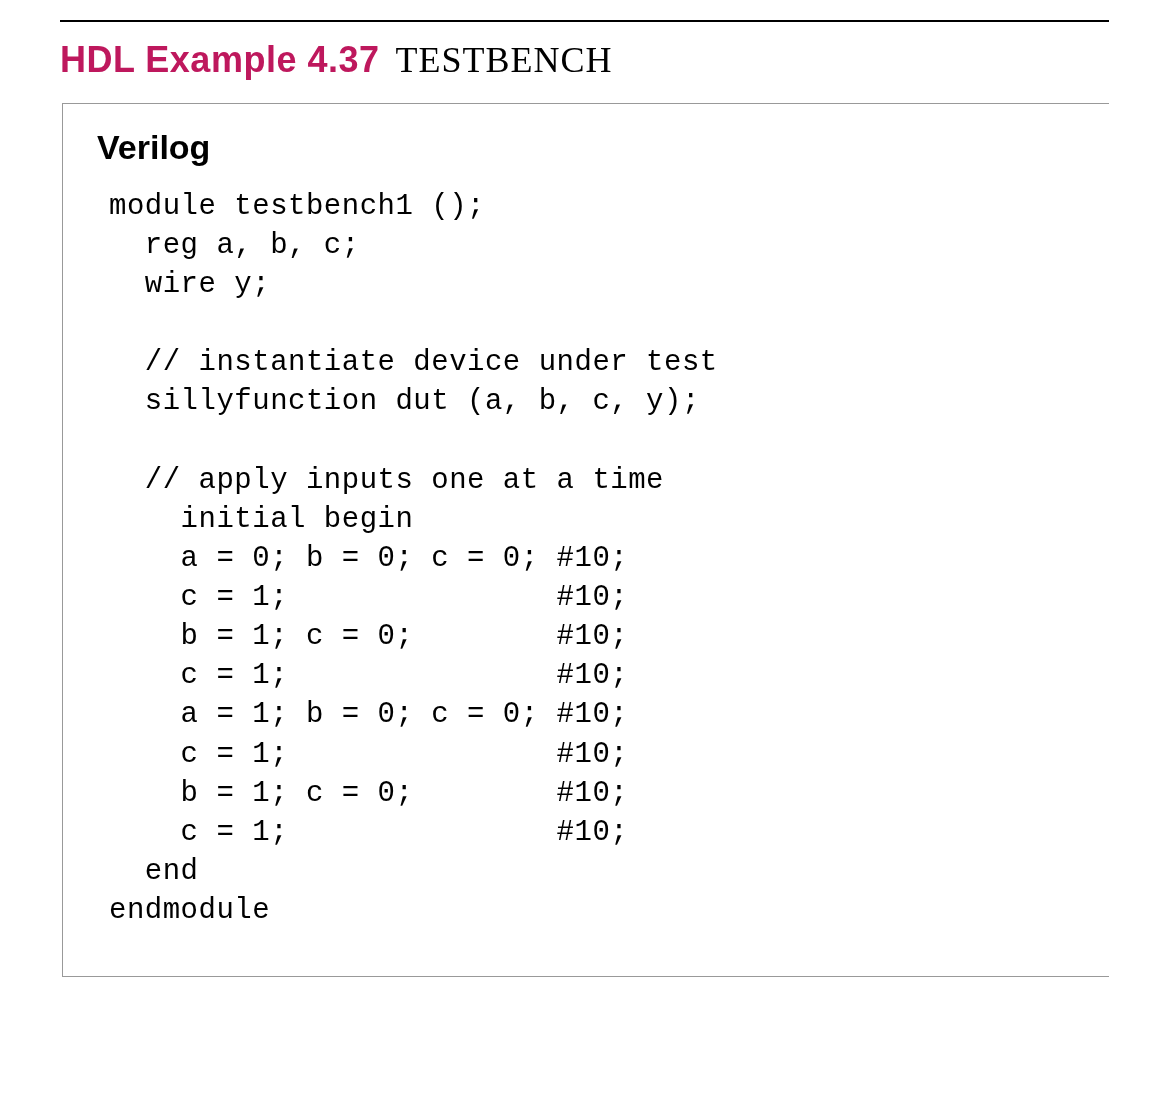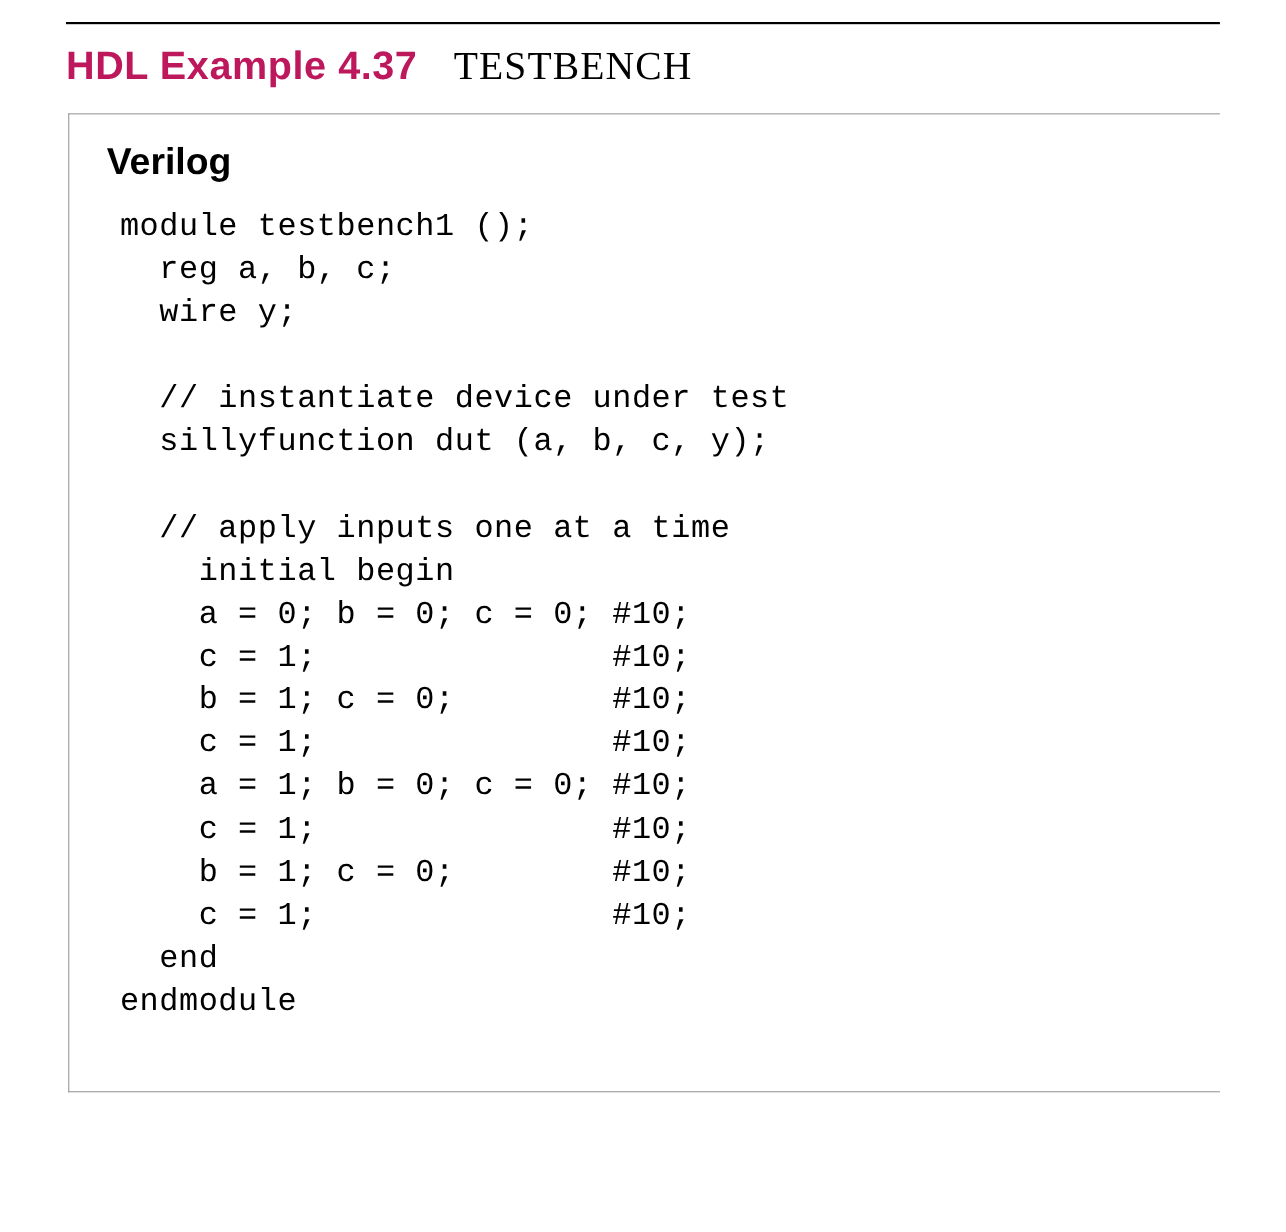--- a/index.html
+++ b/index.html
@@ -26,26 +26,26 @@
     font-stretch: condensed;
     font-weight: 700;
     color: #be185d;
     letter-spacing: 0.5px;
   }
   .heading-title {
     font-family: Georgia, 'Times New Roman', serif;
     font-weight: 400;
     color: #000;
     letter-spacing: 1px;
-    margin-left: 24px;
+    margin-left: 7px;
   }
   .code-box {
     border: 1px solid #999;
     border-right: none;
-    padding: 24px 34px 50px 34px;
+    padding: 24px 34px 34px 34px;
     margin-left: 2px;
   }
   .lang-label {
     font-family: 'Arial Narrow', Arial, sans-serif;
     font-stretch: condensed;
     font-weight: 700;
     font-size: 34px;
     color: #000;
     margin: 0 0 20px 0;
   }

